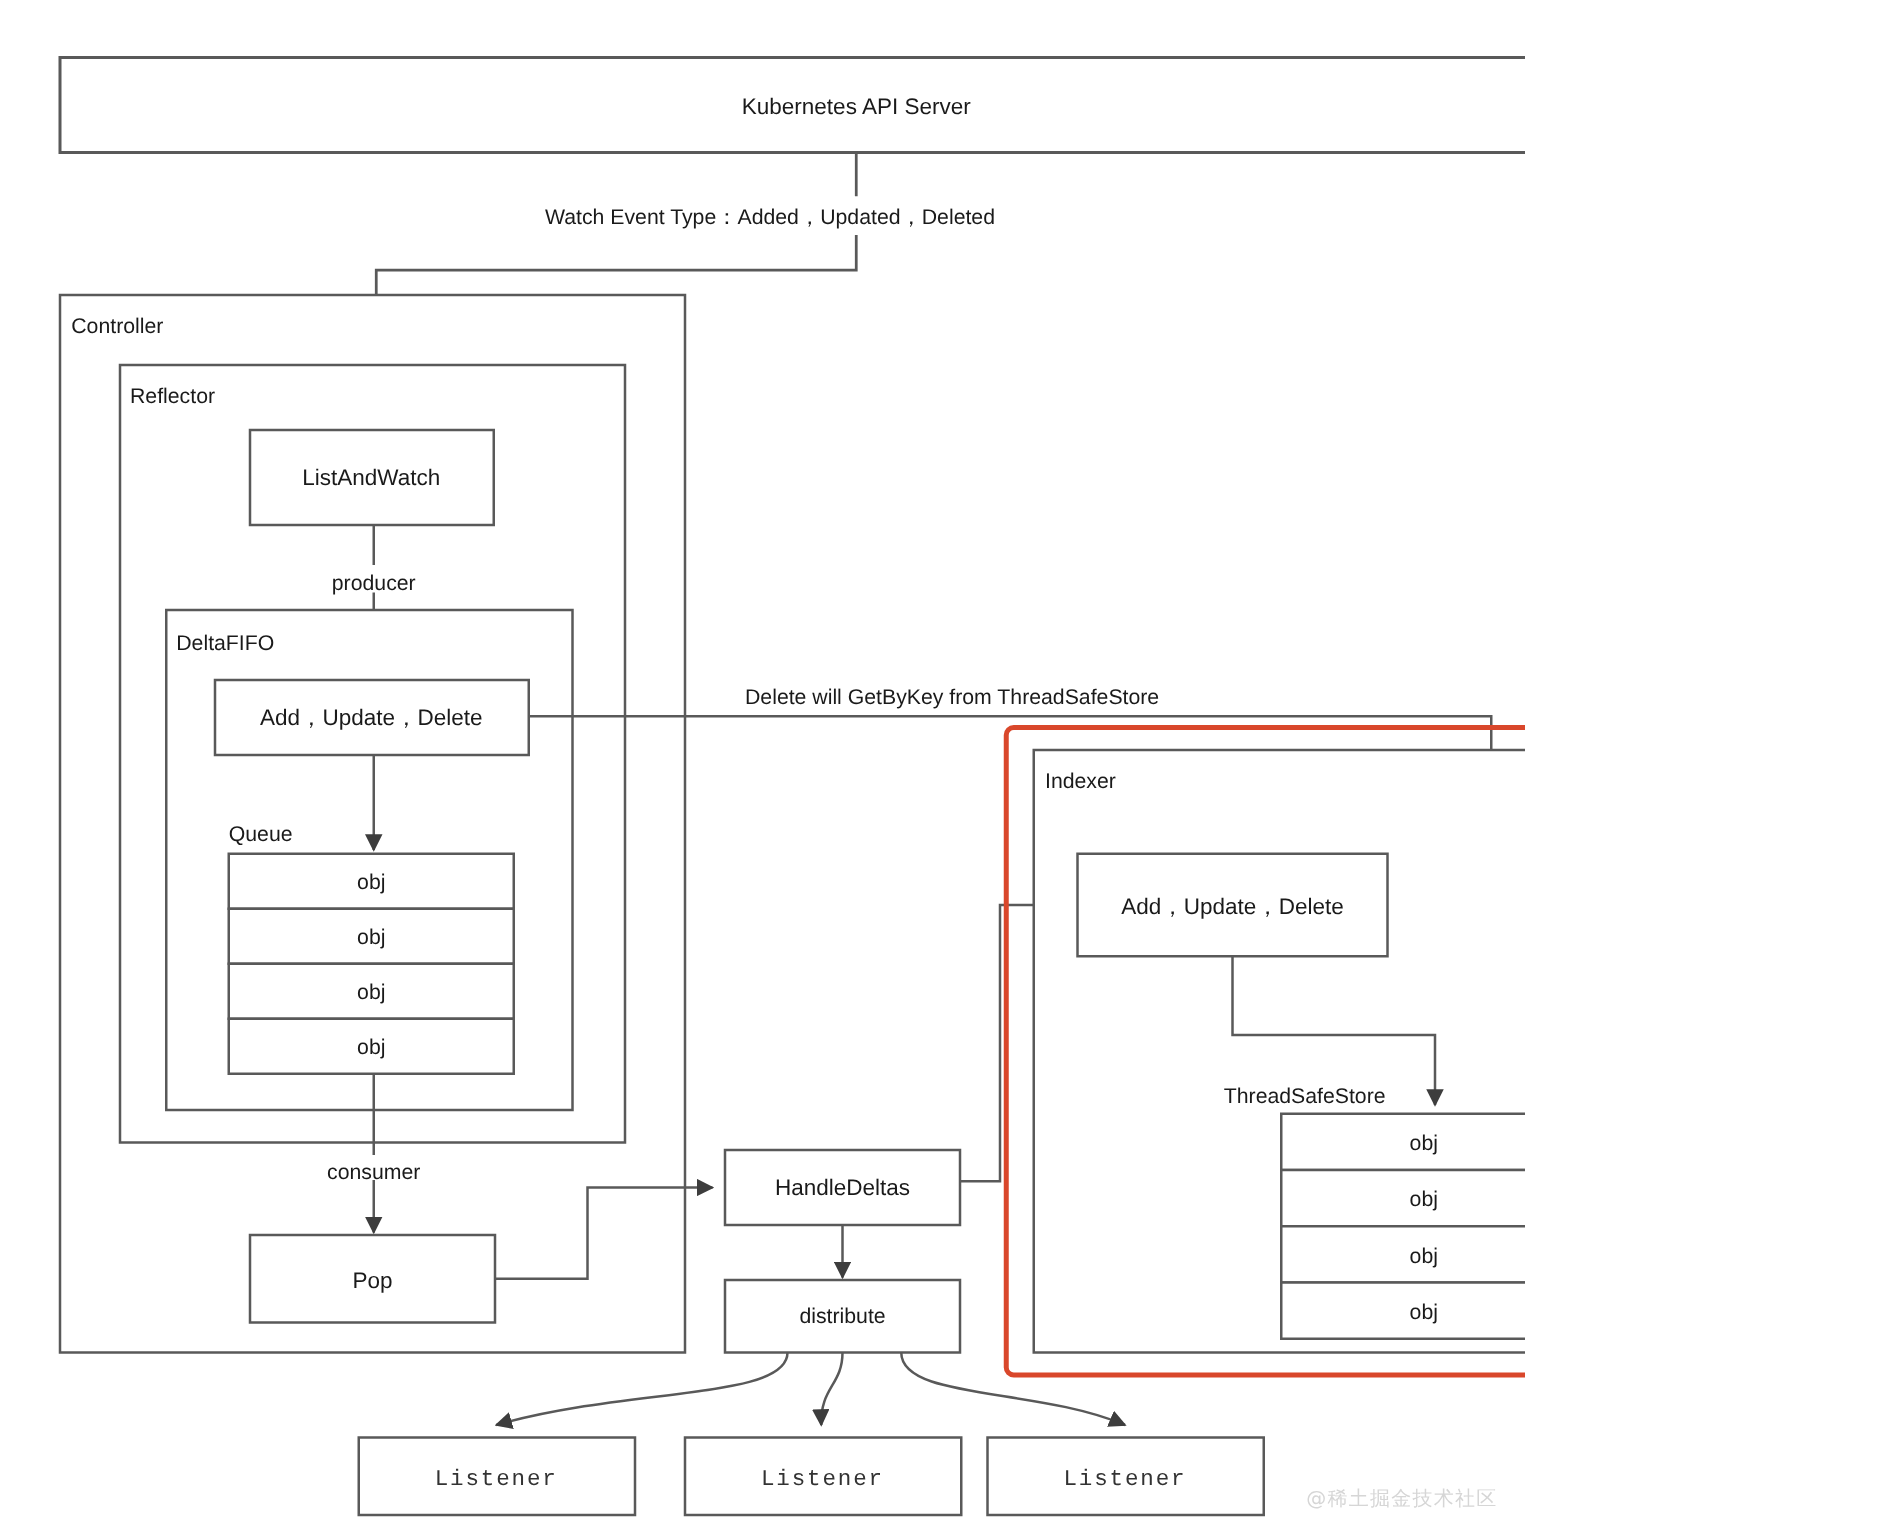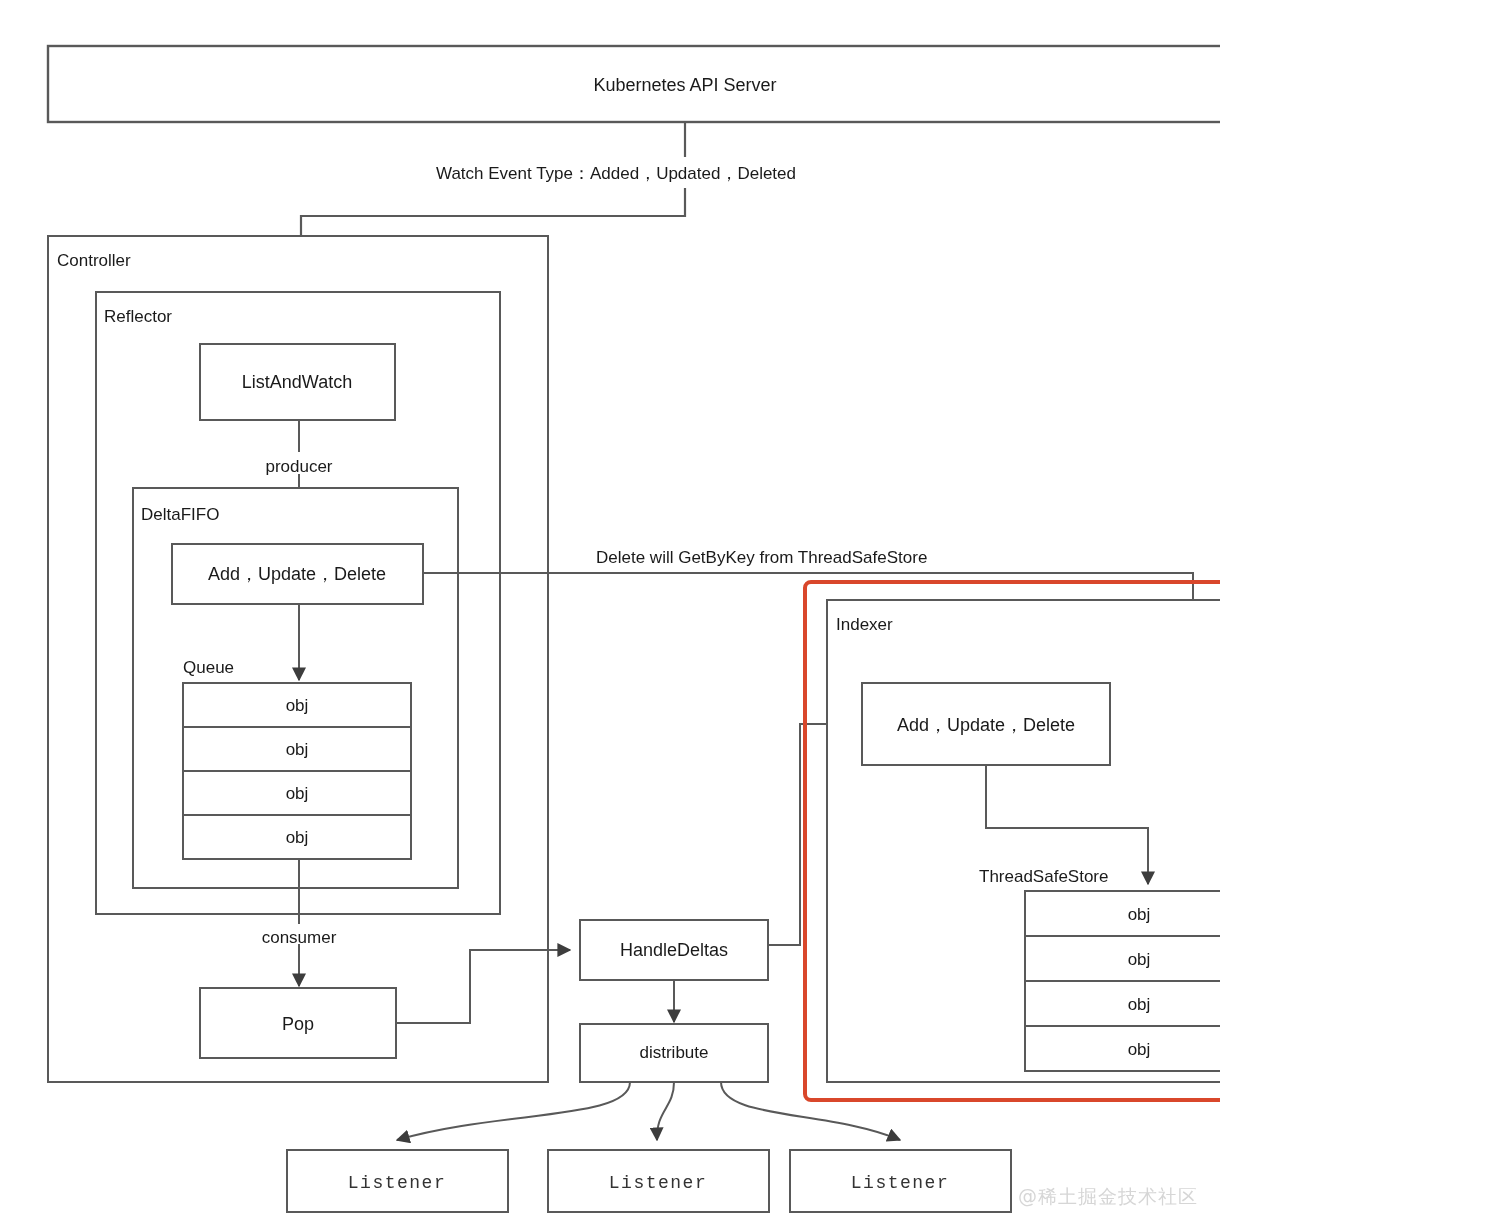--- a/index.html
+++ b/index.html
@@ -32,21 +32,21 @@
   .lbl-mono {
     font-family: "Liberation Mono", monospace;
     fill: #333333;
     letter-spacing: 1.5px;
   }
   .watermark {
     position: absolute;
     right: 22px;
     bottom: 18px;
     font-family: "DejaVu Sans", sans-serif;
-    font-size: 19px;
+    font-size: 16px;
     color: #d6d6d6;
     letter-spacing: 1px;
     white-space: nowrap;
     user-select: none;
   }
 </style>
 </head>
 <body>
 
 <div id="page">

